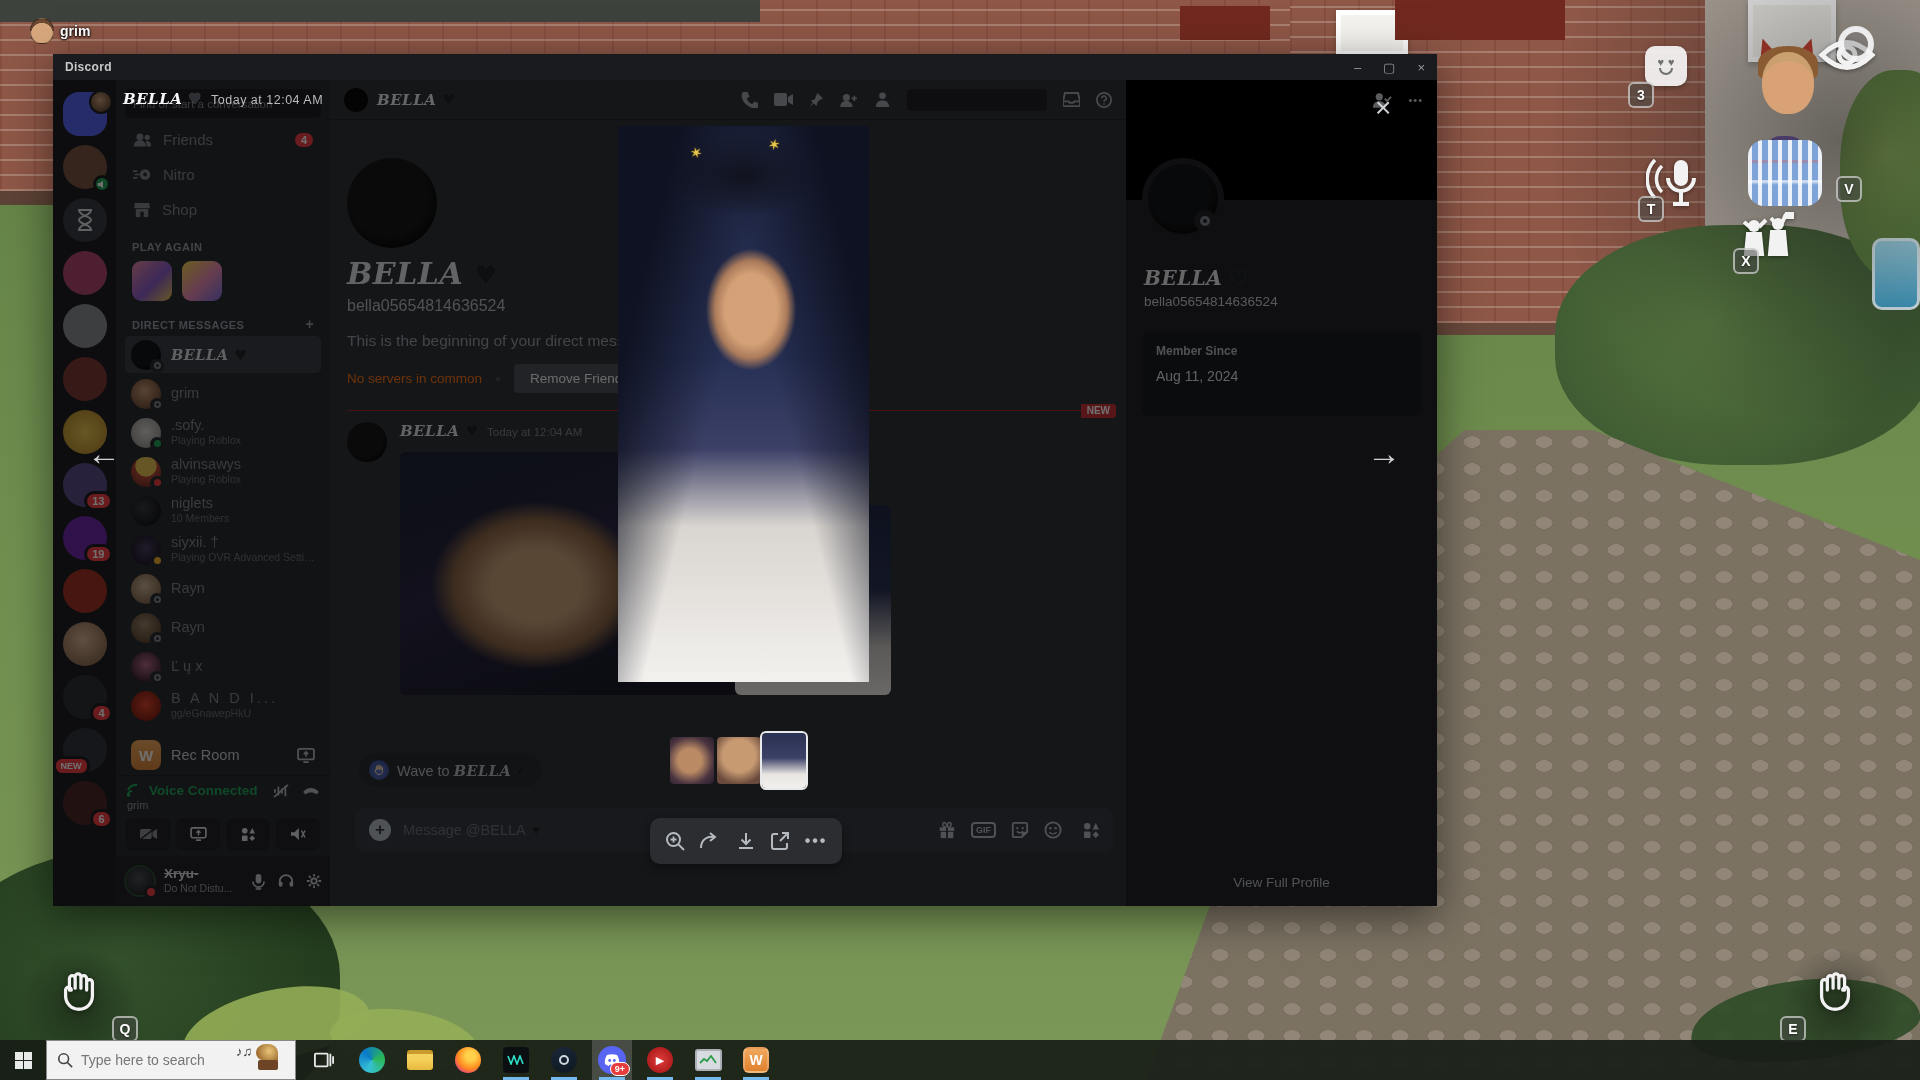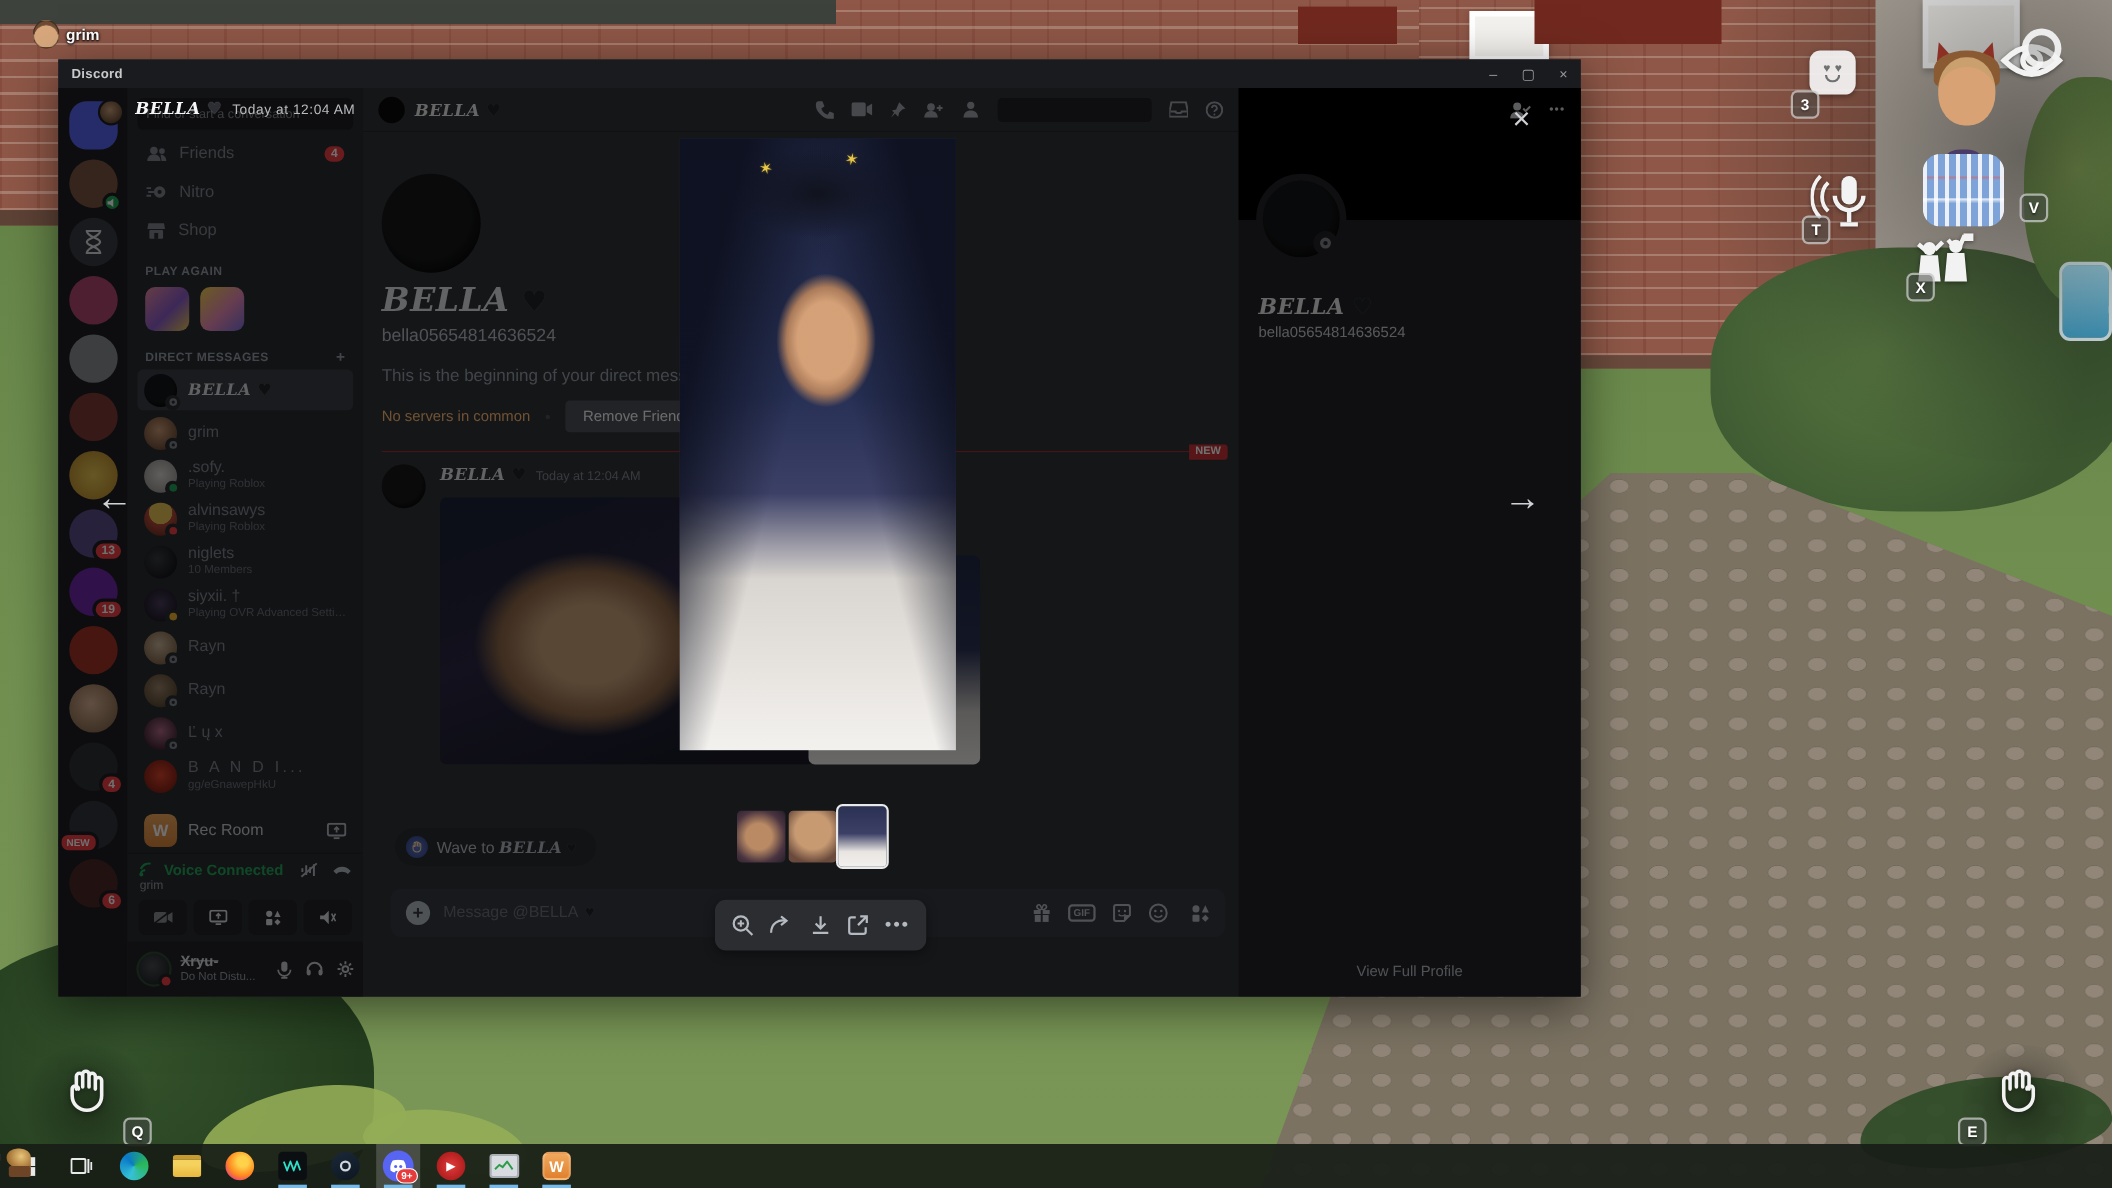--- a/index.html
+++ b/index.html
@@ -125,21 +125,21 @@
   #chat-header .hav{width:24px;height:24px;border-radius:50%;background:#0a0a0b;}
   #chat-header .hname{color:#e8e9ea;font-size:15px;}
   #chat-header .hicons{margin-left:auto;display:flex;align-items:center;gap:16px;color:#b5bac1;opacity:.85;}
   #chat-header .hsearch{width:140px;height:22px;border-radius:4px;background:#1e1f22;}
   .big-av{left:17px;top:78px;width:90px;height:90px;border-radius:50%;background:radial-gradient(circle at 45% 42%,#17181a 55%,#060607 80%);}
   #intro-name{left:17px;top:176px;color:#dfe1e4;font-size:30px;}
   #intro-name .heart{font-size:26px;}
   #intro-user{left:17px;top:217px;color:#b5bac1;font-size:16px;}
   #intro-line{left:17px;top:251px;color:#949ba4;font-size:15.5px;}
   #friend-row{left:17px;top:284px;display:flex;align-items:center;gap:14px;}
-  #friend-row .ns{color:#fdba74;font-size:13.5px;}
+  #friend-row .ns{color:#f97316;font-size:13.5px;}
   #friend-row .dot{width:4px;height:4px;border-radius:50%;background:#4e5058;}
   .btn-grey{background:#4e5058;color:#f2f3f4;font-size:13.5px;border-radius:4px;padding:7px 16px;}
   #new-div{left:17px;right:10px;top:330px;height:1px;background:#a12d31;}
   #new-pill{right:10px;top:324px;background:#c93438;color:#fff;font-size:10px;font-weight:bold;padding:1px 6px 2px;border-radius:0 3px 3px 0;}
   .msg-av{left:17px;top:342px;width:40px;height:40px;border-radius:50%;background:radial-gradient(circle at 45% 42%,#17181a 55%,#060607 80%);}
   #msg-head{left:70px;top:342px;display:flex;align-items:baseline;gap:8px;}
   #msg-head .an{color:#dfe1e4;font-size:15px;}
   #msg-head .ts{color:#80848e;font-size:11.5px;}
   .att1{left:70px;top:372px;width:340px;height:243px;border-radius:6px;background:radial-gradient(ellipse 150px 120px at 40% 55%,#caa17a 30%,#8a6547 55%,transparent 70%),linear-gradient(160deg,#1d2236 10%,#2a2742 45%,#191a28 90%);}
   .att2{left:405px;top:425px;width:156px;height:190px;border-radius:6px;background:linear-gradient(180deg,#202844 0%,#2c3254 45%,#cfccc8 75%,#efedeb 100%);}
@@ -655,20 +655,24 @@
           </svg>
         <span style="letter-spacing:1px;font-size:11px;">•••</span>
       </div>
       <div id="p-av">
           <span class="st">
             <i></i>
           </span>
         </div>
       <div id="p-name" class="serif"><span>BELLA</span> <span class="heart">♥</span></div>
       <div id="p-user">bella05654814636524</div>
+      <div class="p-card" id="p-card1">
+        <div class="lbl">Member Since</div>
+        <div class="val">Aug 11, 2024</div>
+      </div>
       <div id="p-viewfull">View Full Profile</div>
     </div>
   </div>
 
   <div id="dim"></div>
 
   <div id="tooltip" class="serif">
     <span class="tn"><span>BELLA</span> <span class="heart">♥</span></span>
     <span class="tt">Today at 12:04 AM</span>
   </div>
@@ -707,20 +711,27 @@
 
 <div id="taskbar">
   <div id="start">
       <span class="wgrid">
         <i></i>
         <i></i>
         <i></i>
         <i></i>
       </span>
     </div>
+  <div id="tb-search">
+    <svg width="16" height="16" viewBox="0 0 18 18">
+        <circle cx="7.5" cy="7.5" r="5.5" fill="none" stroke="#444" stroke-width="1.8"></circle>
+        <path d="M11.5 11.5L17 17" stroke="#444" stroke-width="1.8"></path>
+      </svg>
+    <input type="text" placeholder="Type here to search" style="">
+  </div>
   <div id="gramo">
     <span class="notes"><span>♪</span><span>♫</span></span>
     <span class="horn"></span>
       <span class="base"></span>
   </div>
   <div class="tb-ico">
     <svg width="20" height="20" viewBox="0 0 22 22">
         <rect x="1" y="4" width="14" height="14" rx="1" fill="none" stroke="#e8eaea" stroke-width="2"></rect>
         <path d="M18 4v14 M21 7v8" stroke="#e8eaea" stroke-width="2"></path>
       </svg>

